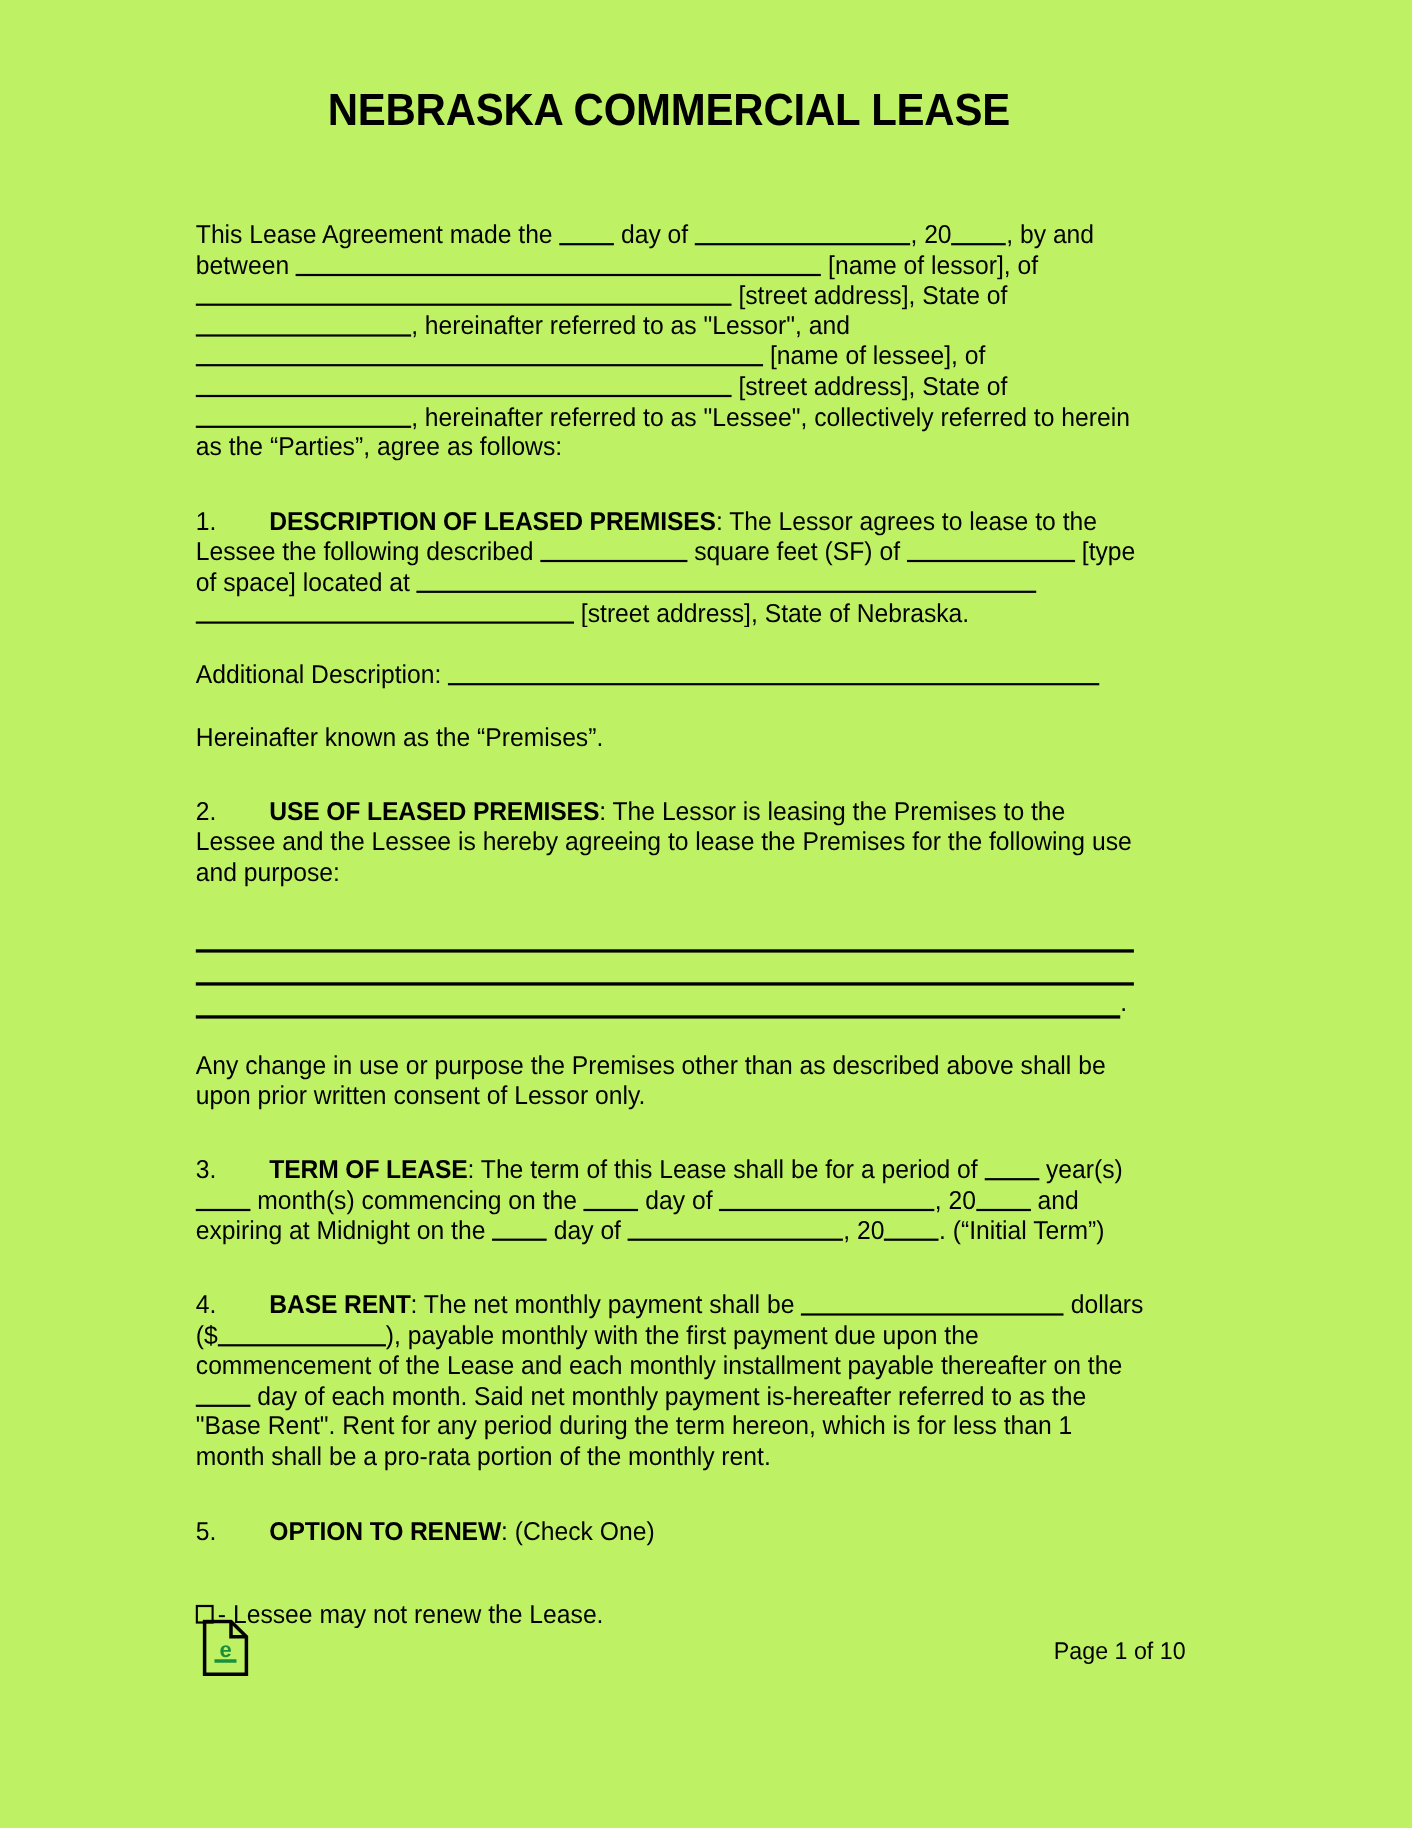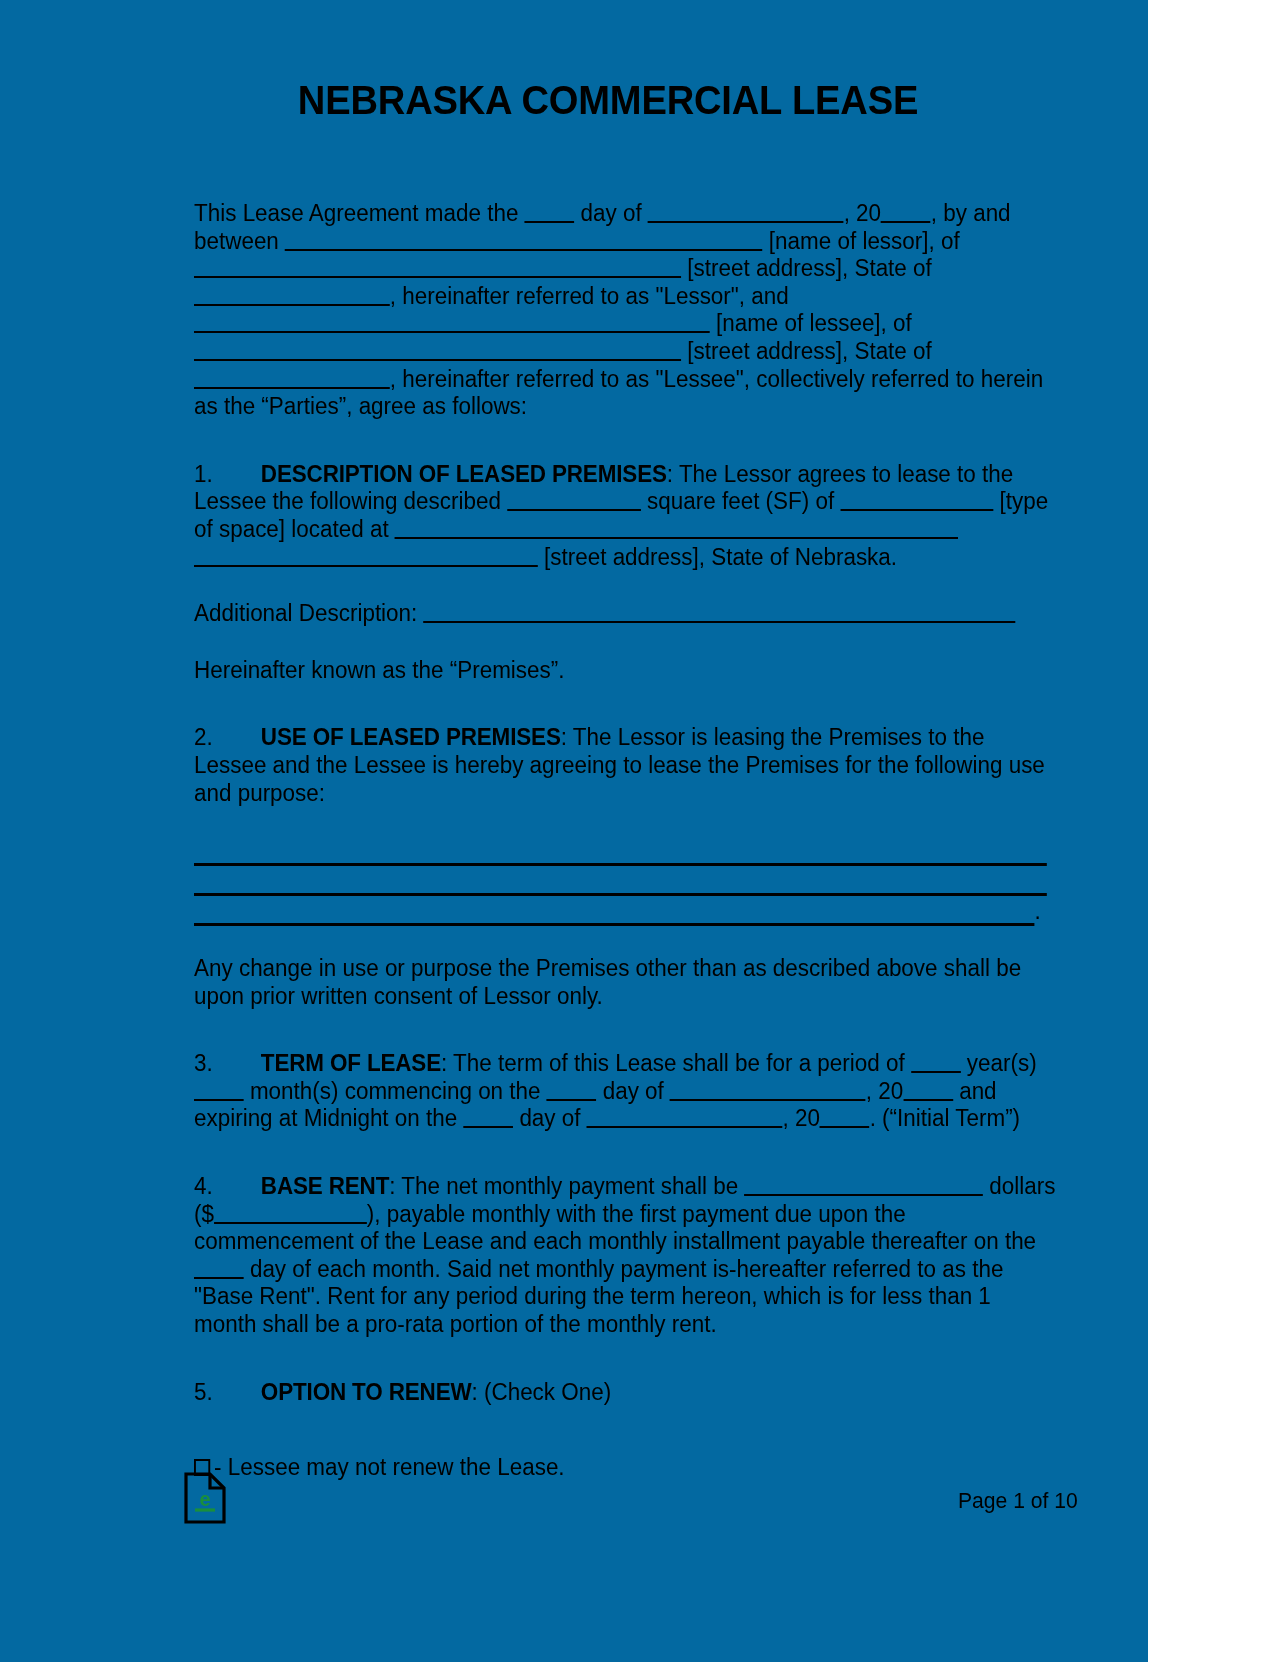--- a/index.html
+++ b/index.html
@@ -12,23 +12,23 @@
     width: 1284px;
     height: 1662px;
     font-family: "Liberation Sans", sans-serif;
     color: #000000;
     position: relative;
     overflow: hidden;
   }
   .page {
     position: absolute;
     left: 0; top: 0;
-    width: 1148px;
+    width: 1284px;
     height: 1662px;
-    background: #0369a1;
+    background: #bef264;
   }
   .content {
     position: absolute;
     left: 178px;
     top: 0;
     width: 860px;
   }
 
   
   .doc-title {
@@ -42,21 +42,21 @@
     letter-spacing: -0.2px;
     transform: scaleX(0.93);
     transform-origin: center top;
     white-space: nowrap;
     line-height: 1.1;
   }
 
   
   .body {
     position: absolute;
-    left: 16px;
+    left: 0;
     top: 200px;
     width: 865px;
     font-size: 23.5px;
     line-height: 27.6px;
   }
   .para {
     margin: 0;
     transform: scaleX(0.955);
     transform-origin: left top;
     width: 905px;

